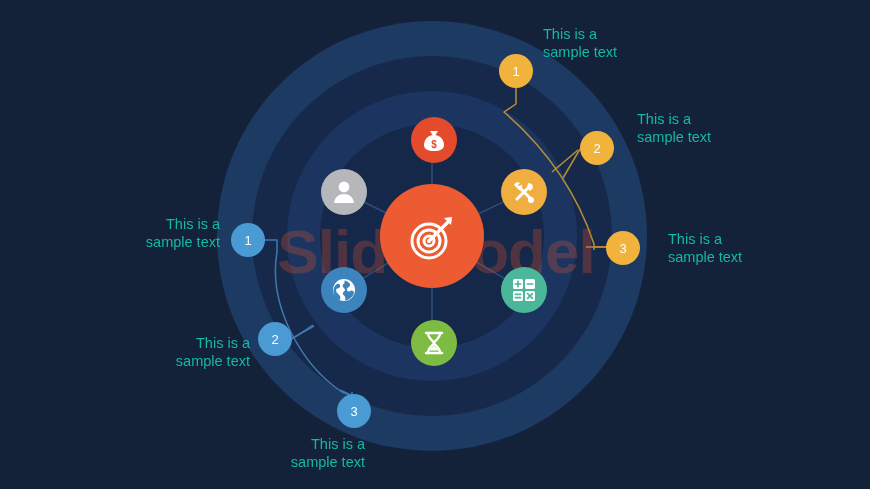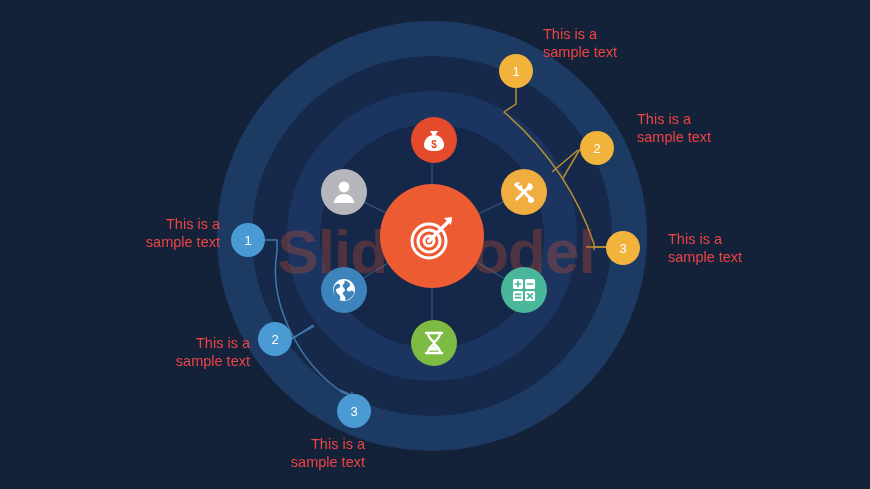--- a/index.html
+++ b/index.html
@@ -48,21 +48,21 @@
     justify-content:center;
     color:#ffffff;
     font-size:13px;
     font-family:"Liberation Sans", sans-serif;
   }
   .marker.amber { background:#f2b33d; }
   .marker.blue  { background:#4a9ad4; }
 
   .callout {
     position:absolute;
-    color:#ef4444;
+    color:#14b8a6;
     font-size:14.5px;
     line-height:18px;
     white-space:pre-line;
   }
   .callout.right { text-align:left; }
   .callout.left  { text-align:right; }
 
   .watermark {
     position:absolute;
     left:196px; top:216px;

